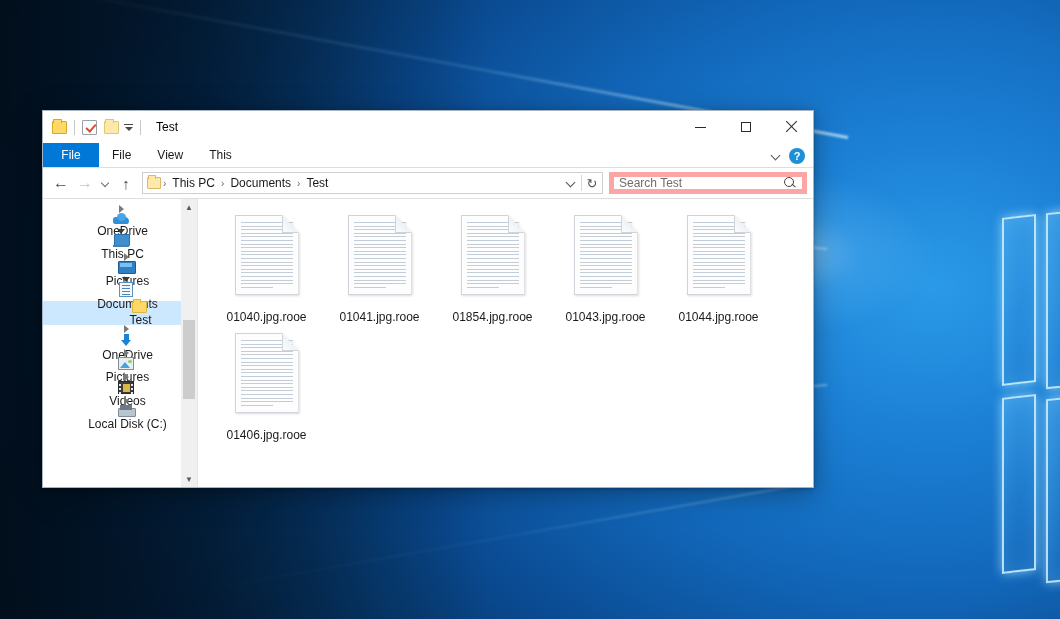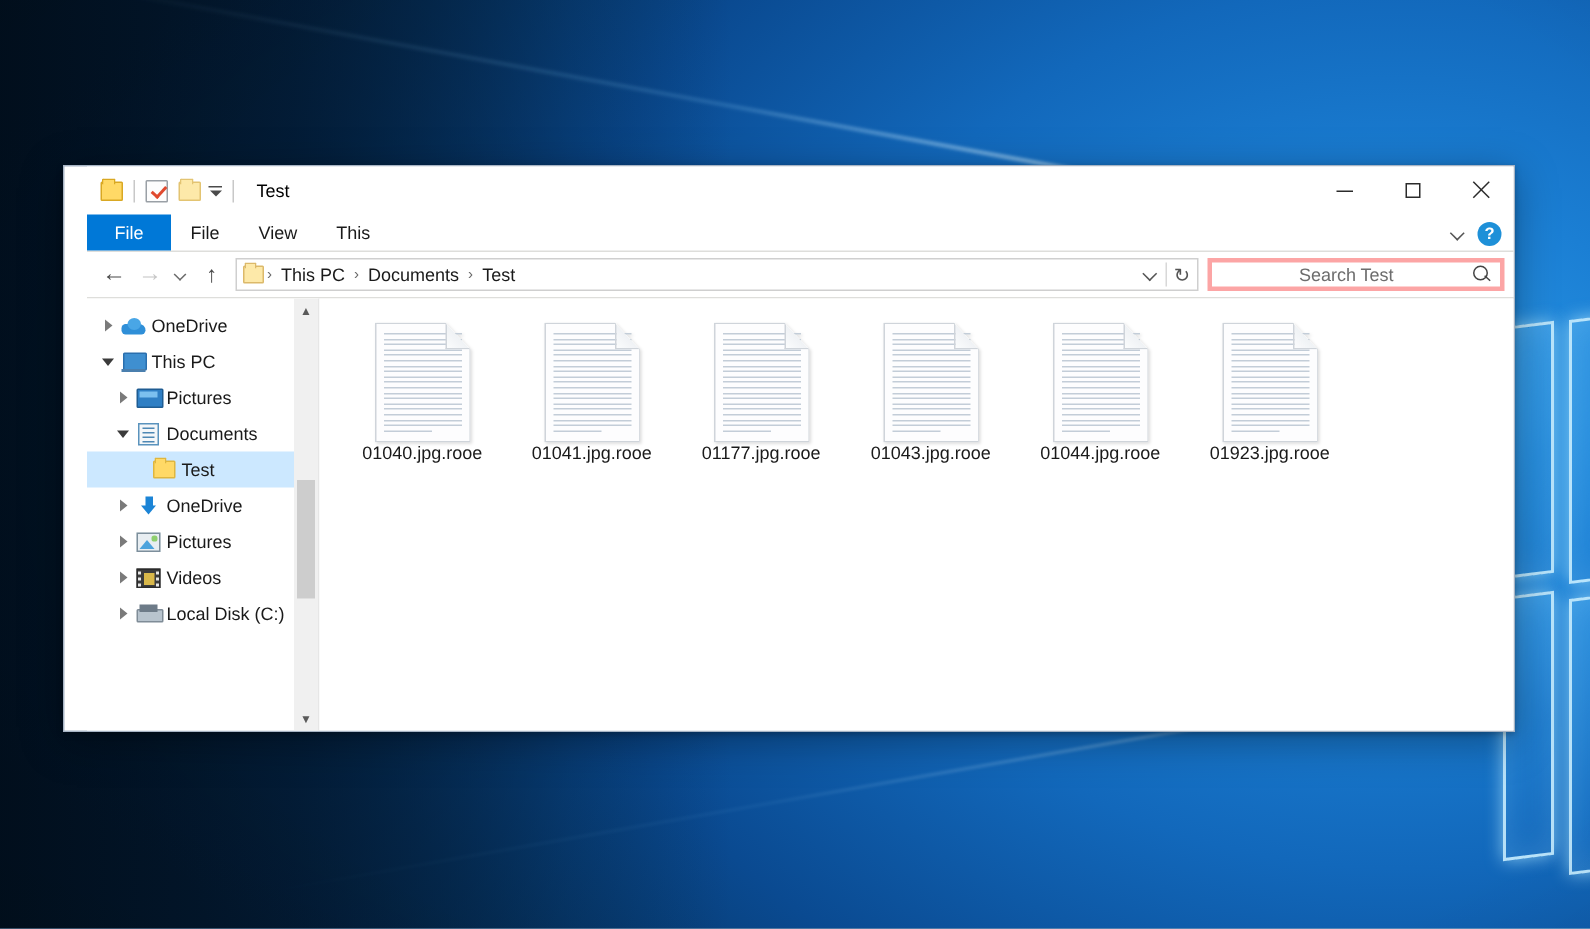--- a/index.html
+++ b/index.html
@@ -55,25 +55,25 @@
   .lp4 { left: 1046px; top: 392px; width: 120px; height: 184px; transform: skewY(-7deg); }
   .wp-vignette {
     position: absolute; inset: 0;
     background: radial-gradient(ellipse 1300px 900px at 60% 48%, rgba(0,0,0,0) 42%, rgba(0,0,0,0.30) 100%);
   }
 
   
   #explorer {
     position: absolute;
     left: 42px; top: 110px;
-    width: 968px; height: 378px;
+    width: 772px; height: 378px;
     background: #ffffff;
     border: 1px solid #a7b4c4;
     box-shadow: 0 6px 26px rgba(0,0,0,0.34), 0 1px 4px rgba(0,0,0,0.25);
-    display: flex; flex-direction: column; padding-left: 15px;
+    display: flex; flex-direction: column;
   }
 
   
   .titlebar {
     height: 32px; flex: 0 0 32px;
     background: #ffffff;
     display: flex; align-items: center;
     position: relative;
   }
   .qat { display: flex; align-items: center; padding-left: 9px; gap: 0; }
@@ -233,25 +233,24 @@
   .addr-tool .chevsm2::before {
     content: ""; position: absolute; left: 0; top: 0;
     width: 6px; height: 6px;
     border-right: 1.3px solid #555; border-bottom: 1.3px solid #555;
     transform: rotate(45deg);
   }
   .addr-div { width: 1px; height: 16px; background: #d8d8d8; }
   .refresh-glyph { font-size: 13px; line-height: 1; }
   .searchbox {
     width: 198px; height: 22px; flex: none;
-    border: 3px solid #fca5a5; background: #fff;
+    border: 5px solid #fca5a5; background: #fff;
     display: flex; align-items: center;
     margin-left: 6px;
     padding: 0 5px;
-    text-align: center;
   }
   .search-ph { flex: 1; font-size: 12px; color: #6d6d6d; }
   .search-mag {
     width: 13px; height: 13px; position: relative;
   }
   .search-mag::before {
     content: ""; position: absolute; left: 0; top: 0;
     width: 8px; height: 8px; border: 1.3px solid #444; border-radius: 50%;
   }
   .search-mag::after {
@@ -272,20 +271,21 @@
     position: relative;
     overflow: hidden;
     border-right: 1px solid #e6e6e6;
   }
   .tree { padding-top: 6px; }
   .tnode {
     height: 24px; display: flex; align-items: center;
     font-size: 12px; color: #1a1a1a;
     padding-right: 4px;
     white-space: nowrap;
+    flex-direction: column;
   }
   .tnode.selected { background: #cce8ff; }
   .twist {
     width: 16px; flex: none;
     display: flex; align-items: center; justify-content: center;
   }
   .twist .tri {
     width: 0; height: 0;
     border-top: 4px solid transparent; border-bottom: 4px solid transparent;
     border-left: 5px solid #7a7a7a;
@@ -472,21 +472,21 @@
   .doc-lines i.short { width: 62%; }
   .doc-fold {
     position: absolute; right: 0; top: 0;
     width: 17px; height: 18px;
     background: linear-gradient(225deg, #dfe4e9 0%, #eef1f4 52%, #fbfcfd 100%);
     border-left: 1px solid #cfd4da;
     border-bottom: 1px solid #cfd4da;
     clip-path: polygon(0 0, 100% 100%, 0 100%);
   }
   .file-label {
-    margin-top: 0;
+    margin-top: 15px;
     font-size: 12px; color: #1a1a1a;
     text-align: center;
     line-height: 1.2;
   }
 
   
   .statusbar {
     height: 25px; flex: 0 0 25px;
     background: #f3f3f3;
     border-top: 1px solid #dcdcdc;
@@ -815,21 +815,21 @@
                 <i></i>
                 <i></i>
                 <i></i>
                 <i></i>
                 <i></i>
                 <i></i>
                 <i class="short"></i>
               </div>
             <div class="doc-fold"></div>
           </div>
-          <div class="file-label">01177.jpg.rooe</div>
+          <div class="file-label">01854.jpg.rooe</div>
         </div>
 
         <div class="file-item">
           <div class="doc-icon">
             <div class="doc-page"></div>
             <div class="doc-lines">
                 <i></i>
                 <i></i>
                 <i></i>
                 <i></i>
@@ -902,21 +902,21 @@
                 <i></i>
                 <i></i>
                 <i></i>
                 <i></i>
                 <i></i>
                 <i></i>
                 <i class="short"></i>
               </div>
             <div class="doc-fold"></div>
           </div>
-          <div class="file-label">01923.jpg.rooe</div>
+          <div class="file-label">01406.jpg.rooe</div>
         </div>
 
       </div>
     </div>
   </div>
 
 
 </div>
 
 </body></html>

